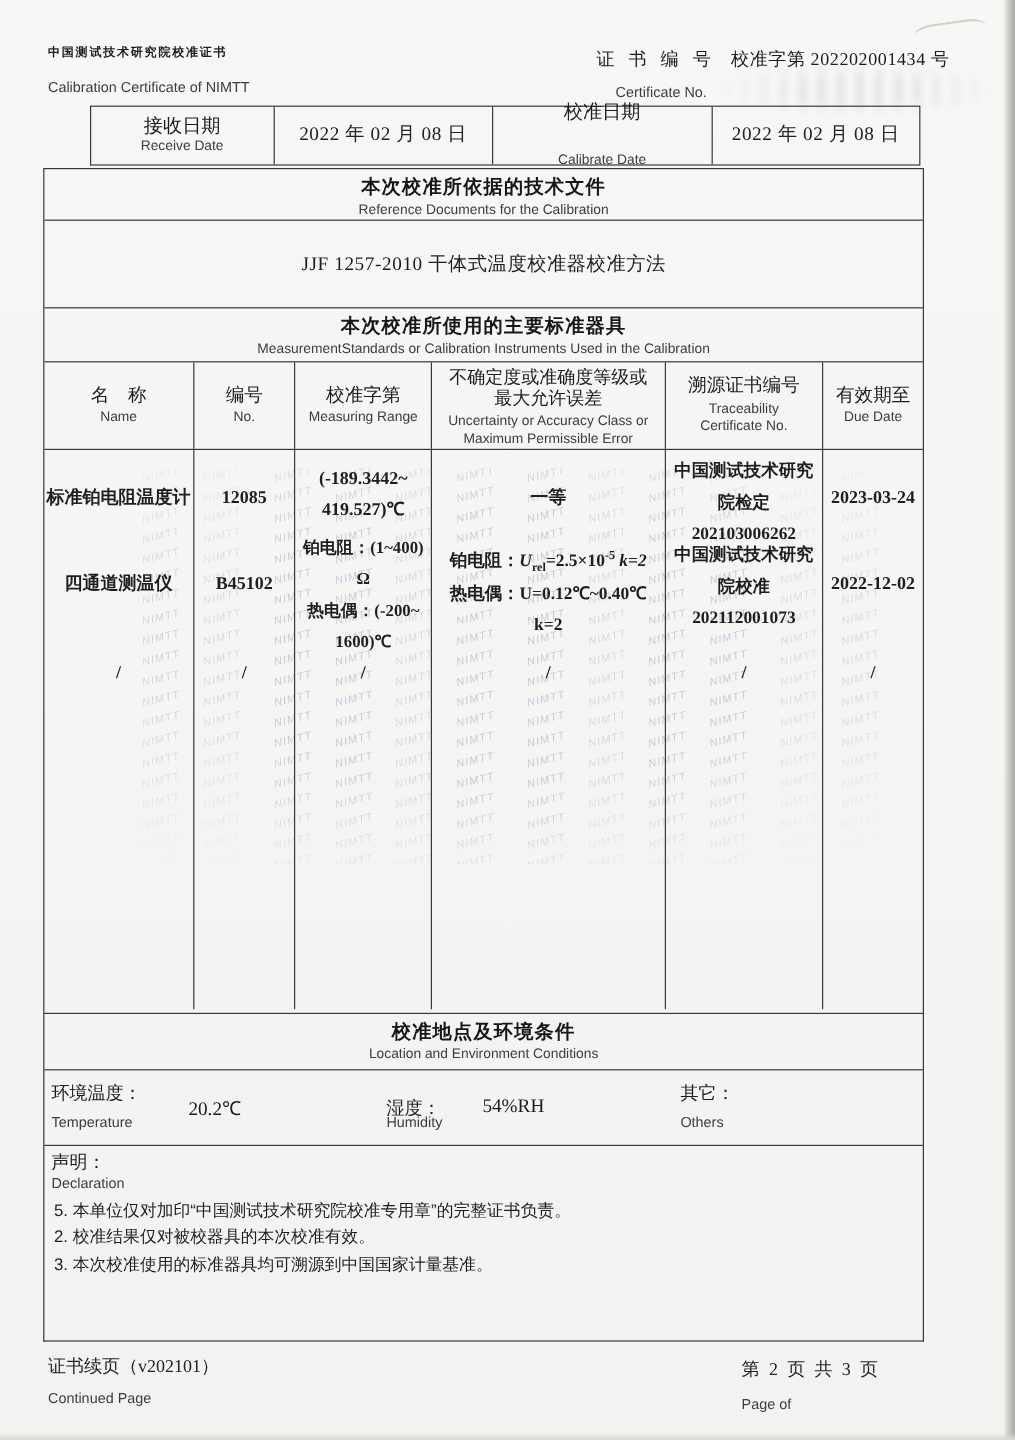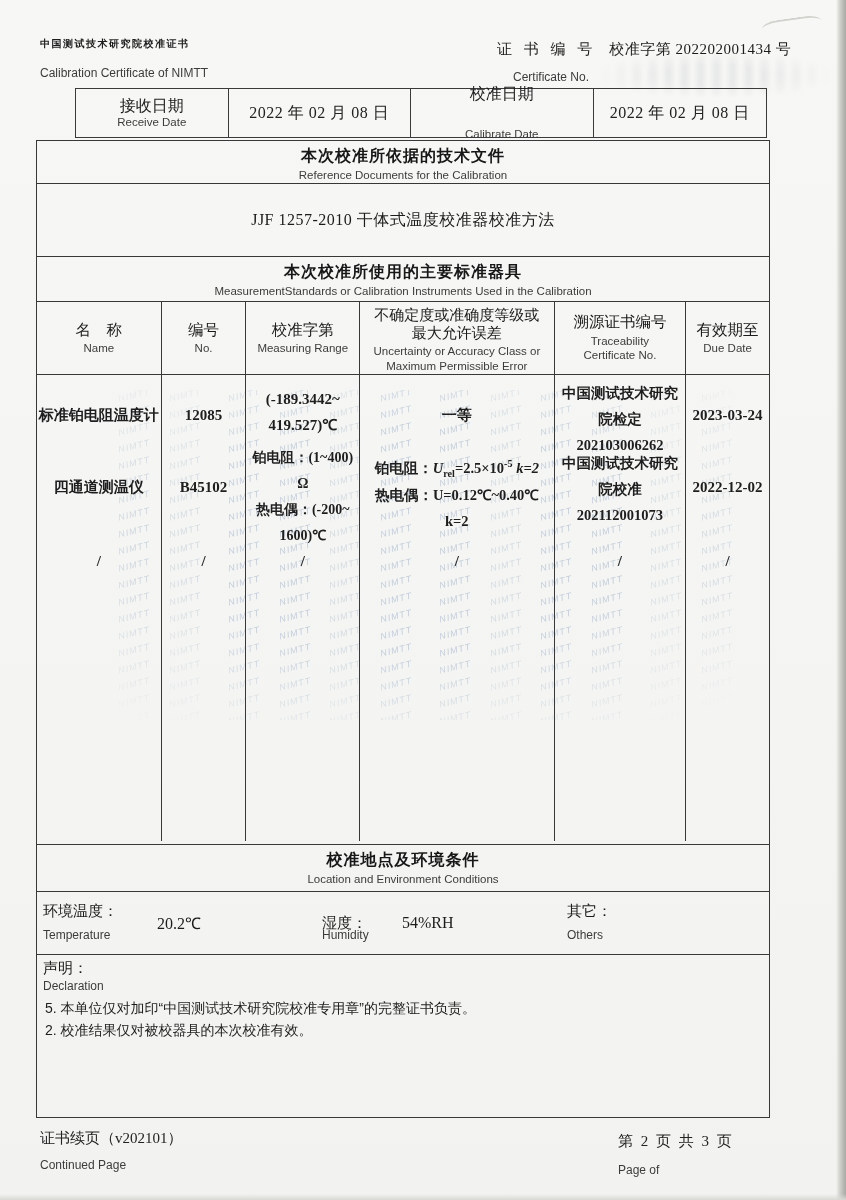--- a/index.html
+++ b/index.html
@@ -480,20 +480,21 @@
       <span class="abs fld-en" style="left:285px; top:36px">Humidity</span>
       <span class="abs val" style="left:365px; top:22px">54%RH</span>
       <span class="abs fld-cn" style="left:530px; top:10px">其它：</span>
       <span class="abs fld-en" style="left:530px; top:36px">Others</span>
     </div>
     <div class="decl">
       <span class="abs fld-cn" style="left:6px; top:4px">声明：</span>
       <span class="abs fld-en" style="left:6px; top:24px">Declaration</span>
       <span class="decl-item" style="top:45px">5. 本单位仅对加印“中国测试技术研究院校准专用章”的完整证书负责。</span>
       <span class="decl-item" style="top:67px">2. 校准结果仅对被校器具的本次校准有效。</span>
+      <span class="decl-item" style="top:90px">3. 本次校准使用的标准器具均可溯源到中国国家计量基准。</span>
     </div>
   </div>
 
   <div class="abs foot-left-cn">证书续页（v202101）</div>
   <div class="abs foot-left-en">Continued Page</div>
   <div class="abs foot-page-cn">第 2 页 共 3 页</div>
   <div class="abs foot-page-en">Page of</div>
 
 </div>
 

